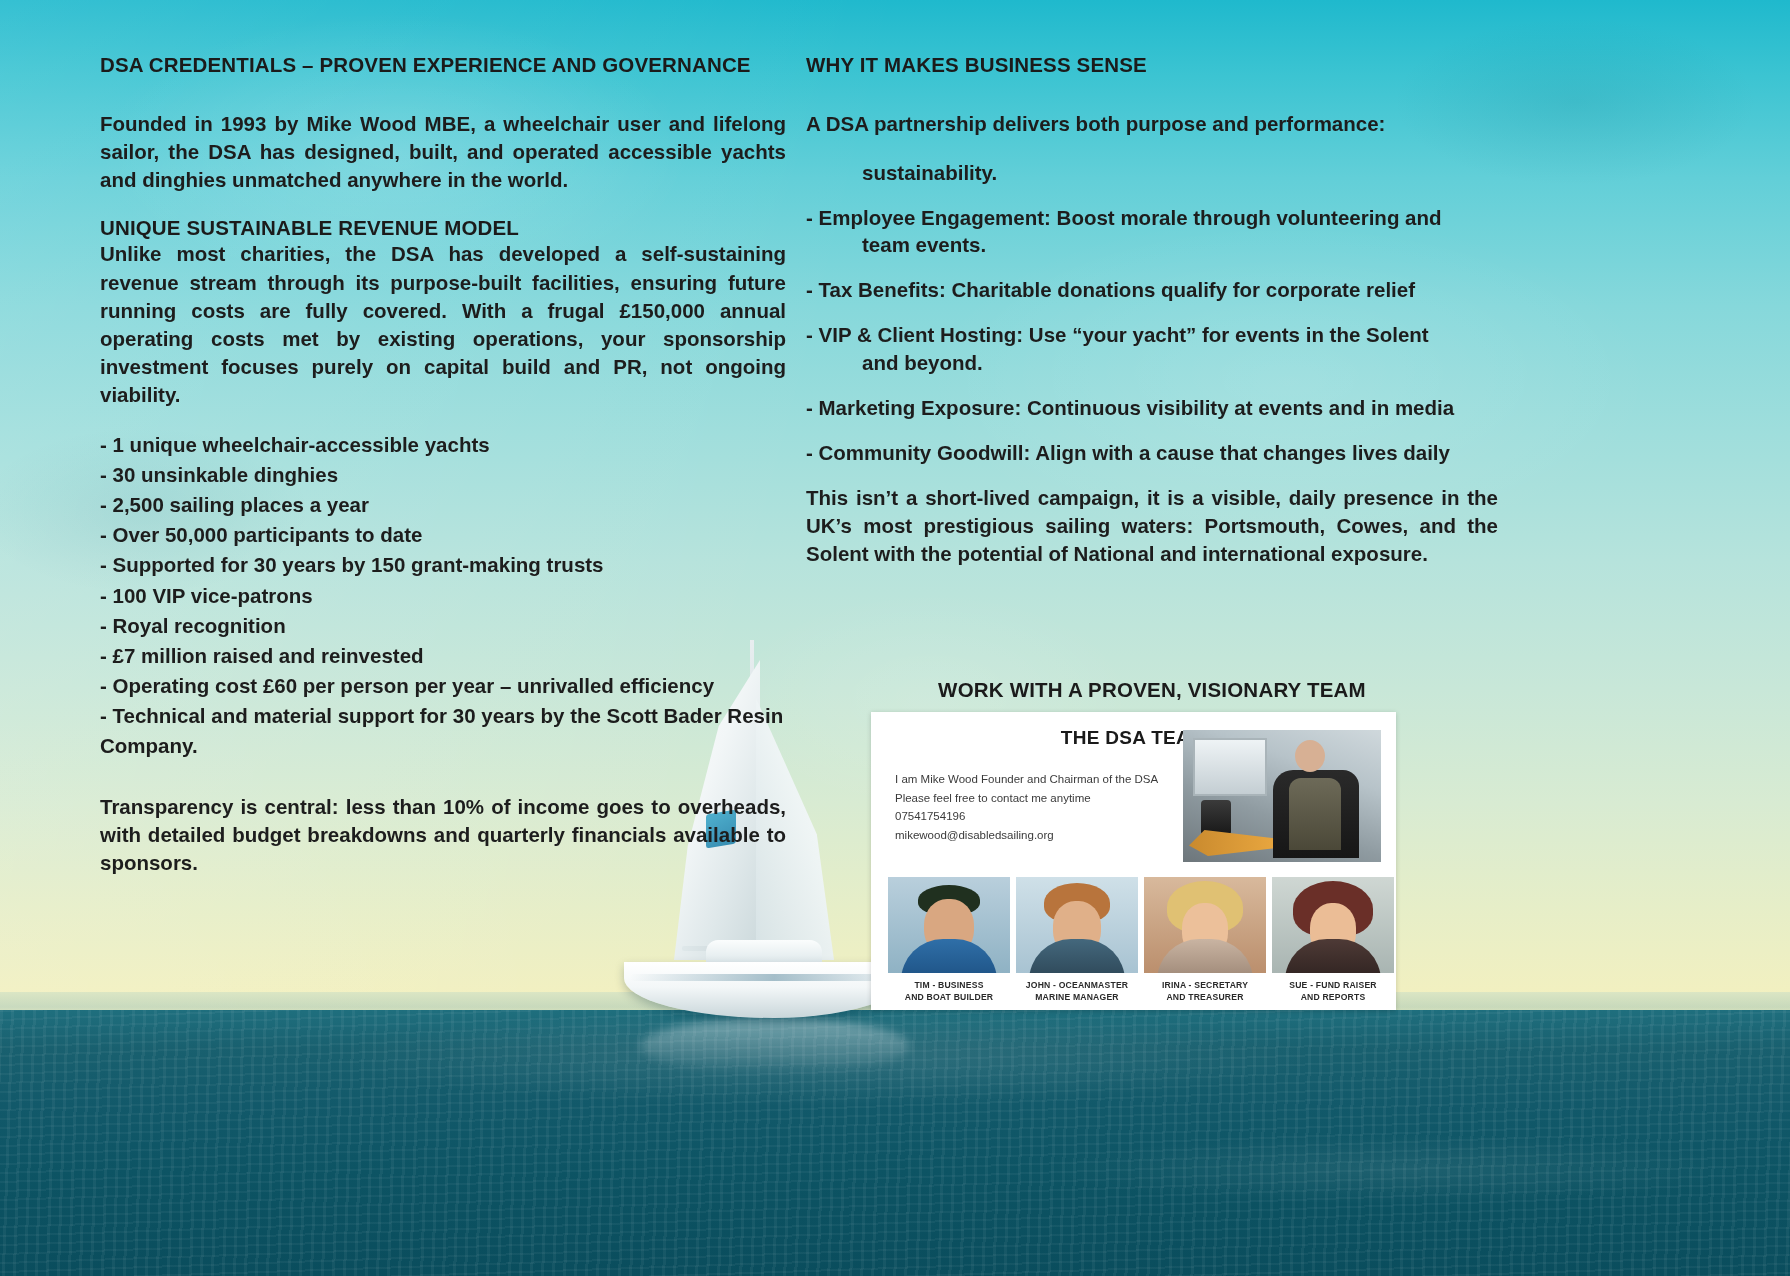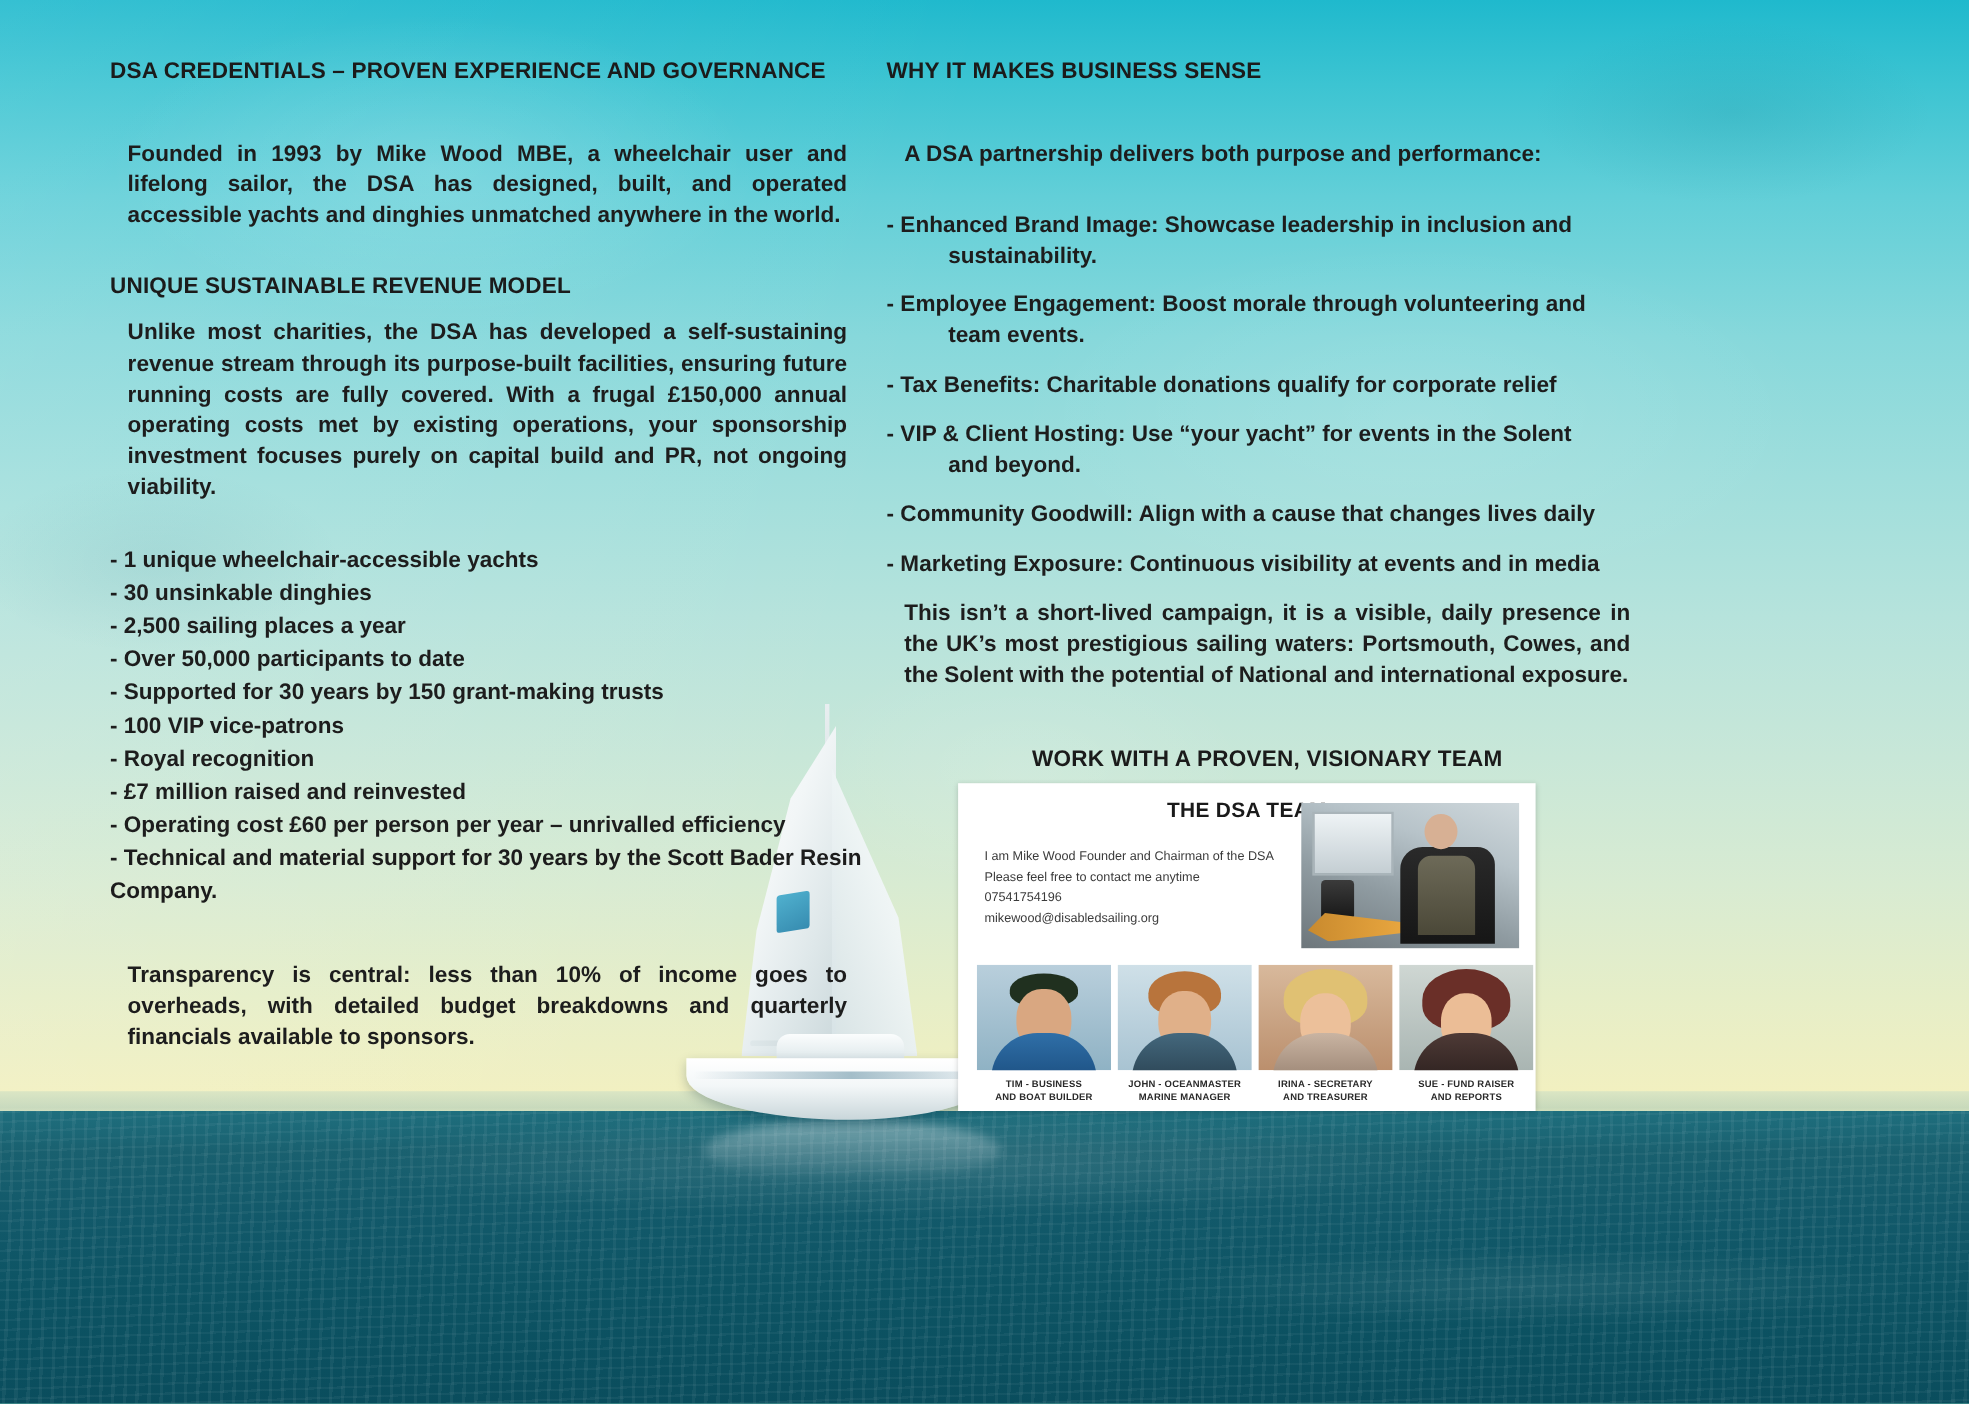--- a/index.html
+++ b/index.html
@@ -96,21 +96,21 @@
   
   .col{position:absolute;color:#1c1c1c;}
   #col-left{left:100px;top:52px;width:686px;}
   #col-right{left:806px;top:52px;width:692px;}
 
   .sec-head{
     font-size:20.5px;font-weight:bold;letter-spacing:.15px;line-height:1.25;
     color:#1b1b1b;margin:0;
   }
   .body{
-    font-size:20.5px;font-weight:bold;line-height:1.37;color:#1d1d1d;margin:16px;
+    font-size:20.5px;font-weight:bold;line-height:1.37;color:#1d1d1d;margin:0;
     text-align:justify;text-justify:inter-word;
   }
   .body.left{text-align:left;}
   .gap-lg{height:32px;}
   .gap-md{height:21px;}
 
   .list{margin:0;padding:0;list-style:none;}
   .list li{
     font-size:20.5px;font-weight:bold;line-height:1.47;color:#1d1d1d;
     white-space:pre-wrap;
@@ -221,26 +221,26 @@
   <div class="gap-lg"></div>
   <p class="body">Transparency is central: less than 10% of income goes to overheads, with detailed budget breakdowns and quarterly financials available to sponsors.</p>
 </div>
 
 <div class="col" id="col-right">
   <p class="sec-head">WHY IT MAKES BUSINESS SENSE</p>
   <div class="gap-lg"></div>
   <p class="body left">A DSA partnership delivers both purpose and performance:</p>
   <div class="gap-md"></div>
   <ul class="rlist" id="benefits-list">
-      <li><span>- Enhanced Brand Image: Showcase leadership in inclusion and</span><span class="cont">sustainability.</span></li>
+      <li><span class="cont">sustainability.</span></li>
       <li><span>- Employee Engagement: Boost morale through volunteering and</span><span class="cont">team events.</span></li>
       <li><span>- Tax Benefits: Charitable donations qualify for corporate relief</span></li>
       <li><span>- VIP &amp; Client Hosting: Use “your yacht” for events in the Solent</span><span class="cont">and beyond.</span></li>
+      <li><span>- Marketing Exposure: Continuous visibility at events and in media</span></li>
       <li><span>- Community Goodwill: Align with a cause that changes lives daily</span></li>
-      <li><span>- Marketing Exposure: Continuous visibility at events and in media</span></li>
     </ul>
   <p class="body">This isn’t a short-lived campaign, it is a visible, daily presence in the UK’s most prestigious sailing waters: Portsmouth, Cowes, and the Solent with the potential of National and international exposure.</p>
 </div>
 
 <div id="team-title">WORK WITH A PROVEN, VISIONARY TEAM</div>
 
 <div id="team-card">
   <div id="card-head">THE DSA TEAM</div>
 
   <div id="contact">

